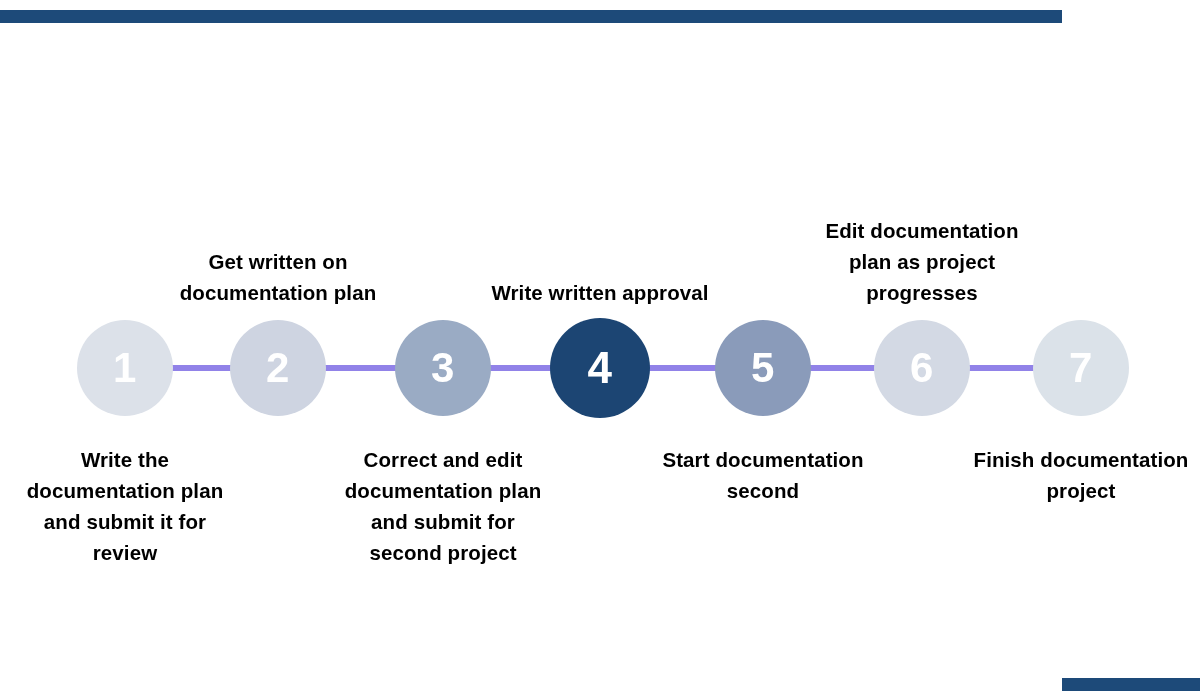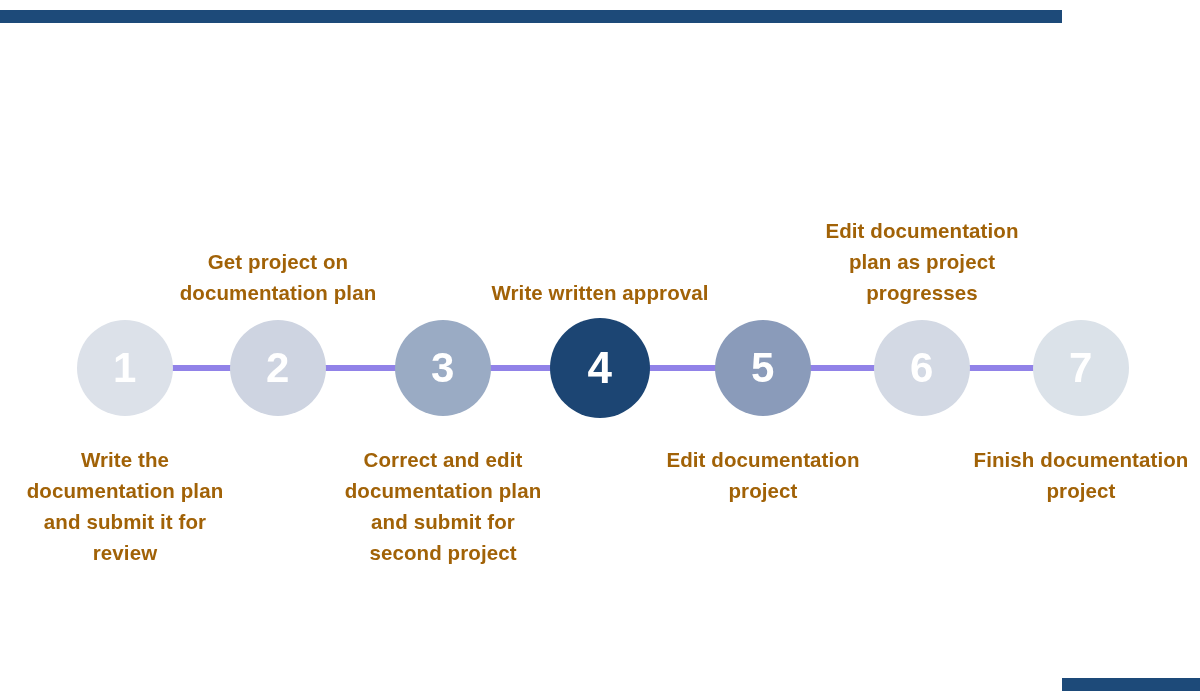--- a/index.html
+++ b/index.html
@@ -82,21 +82,21 @@
     width: 100px;
     height: 100px;
     font-size: 44px;
   }
 
   .label {
     position: absolute;
     left: -110px;
     width: 220px;
     text-align: center;
-    color: #a16207;
+    color: #000000;
     font-size: 20.5px;
     font-weight: bold;
     line-height: 1.52;
     letter-spacing: 0.1px;
   }
   .label.above {
     bottom: 392px;
   }
   .label.below {
     top: 444px;
@@ -114,39 +114,39 @@
       <div class="step" style="left: 125px;">
         <div class="node" style="background: rgb(220, 225, 233);">
           <span>1</span>
         </div>
         <div class="label below">Write the documentation plan and submit it for review</div>
       </div>
       <div class="step" style="left: 278px;">
         <div class="node" style="background: rgb(206, 212, 225);">
           <span>2</span>
         </div>
-        <div class="label above">Get project on documentation plan</div>
+        <div class="label above">Get written on documentation plan</div>
       </div>
       <div class="step" style="left: 443px;">
         <div class="node" style="background: rgb(154, 171, 196);">
           <span>3</span>
         </div>
         <div class="label below">Correct and edit documentation plan and submit for second project</div>
       </div>
       <div class="step" style="left: 600px;">
         <div class="node big" style="background: rgb(28, 69, 115);">
           <span>4</span>
         </div>
         <div class="label above">Write written approval</div>
       </div>
       <div class="step" style="left: 763px;">
         <div class="node" style="background: rgb(138, 155, 186);">
           <span>5</span>
         </div>
-        <div class="label below">Edit documentation project</div>
+        <div class="label below">Start documentation second</div>
       </div>
       <div class="step" style="left: 922px;">
         <div class="node" style="background: rgb(211, 217, 228);">
           <span>6</span>
         </div>
         <div class="label above">Edit documentation plan as project progresses</div>
       </div>
       <div class="step" style="left: 1081px;">
         <div class="node" style="background: rgb(219, 226, 233);">
           <span>7</span>

